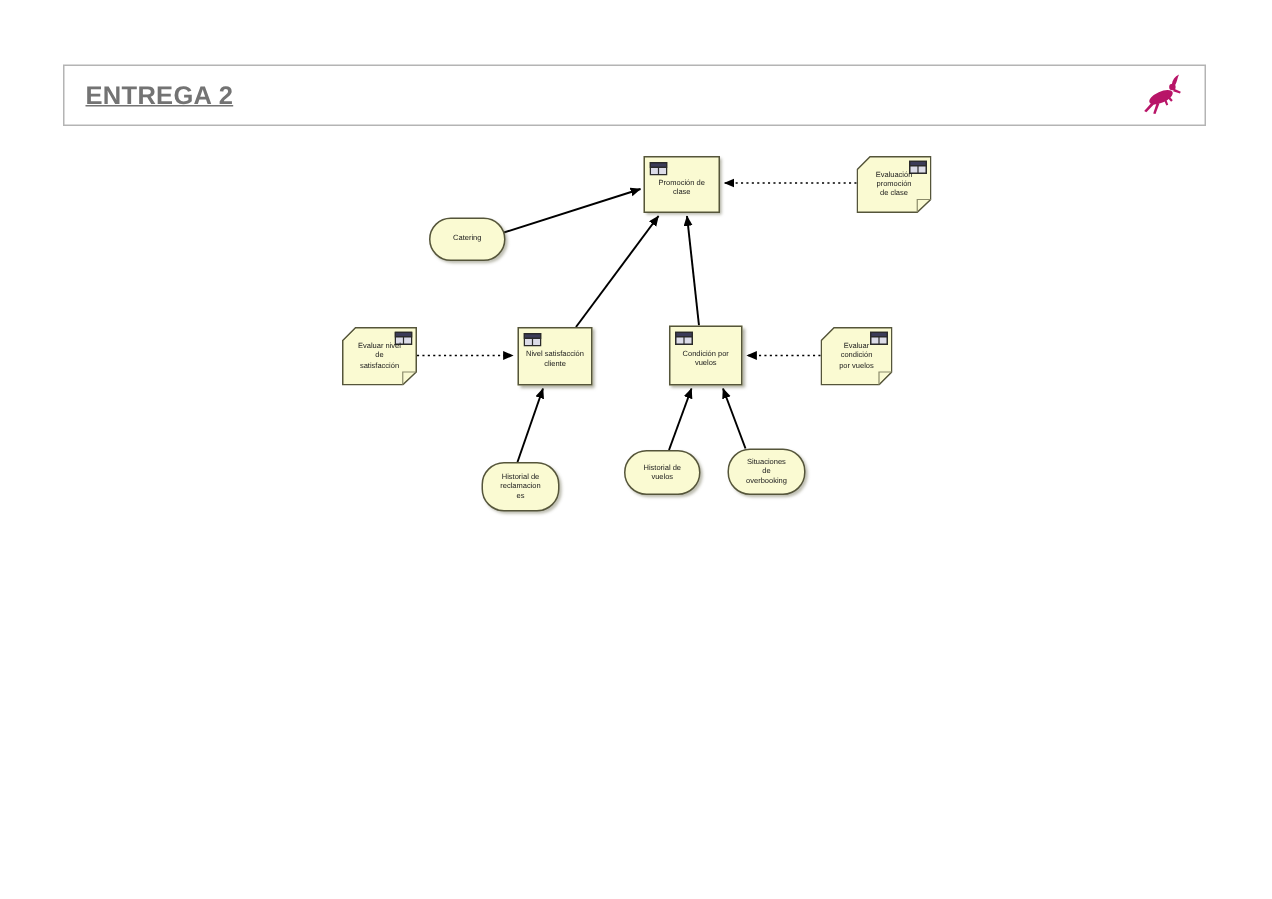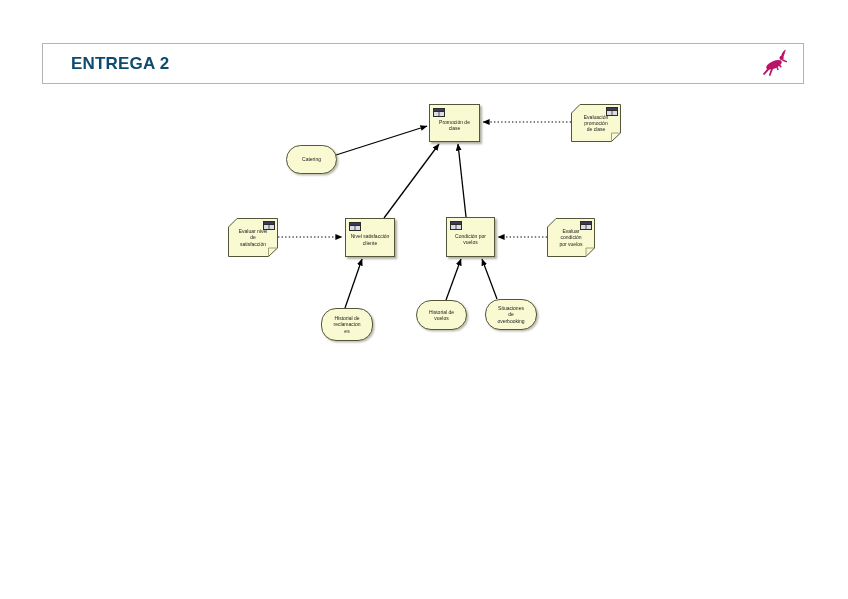--- a/index.html
+++ b/index.html
@@ -20,25 +20,26 @@
     width: 762px; height: 41px;
     border: 1px solid #b4b4b4;
     background: #ffffff;
     display: flex;
     align-items: center;
     justify-content: space-between;
     padding: 0 10px;
     box-sizing: border-box;
   }
   .titlebar h1 {
-    margin: 18px;
+    margin: 4px;
     font-size: 17px;
     font-weight: 600;
-    color: #0c4a6e;
+    color: #737373;
     letter-spacing: 0.2px;
+    text-decoration: underline;
   }
   .logo { width: 34px; height: 32px; margin-right: 2px; }
 
   
   .canvas { position: absolute; left: 0; top: 0; width: 848px; height: 599px; }
   .edges { position: absolute; left: 0; top: 0; width: 848px; height: 599px; pointer-events: none; }
 
   .node {
     position: absolute;
     box-sizing: border-box;

